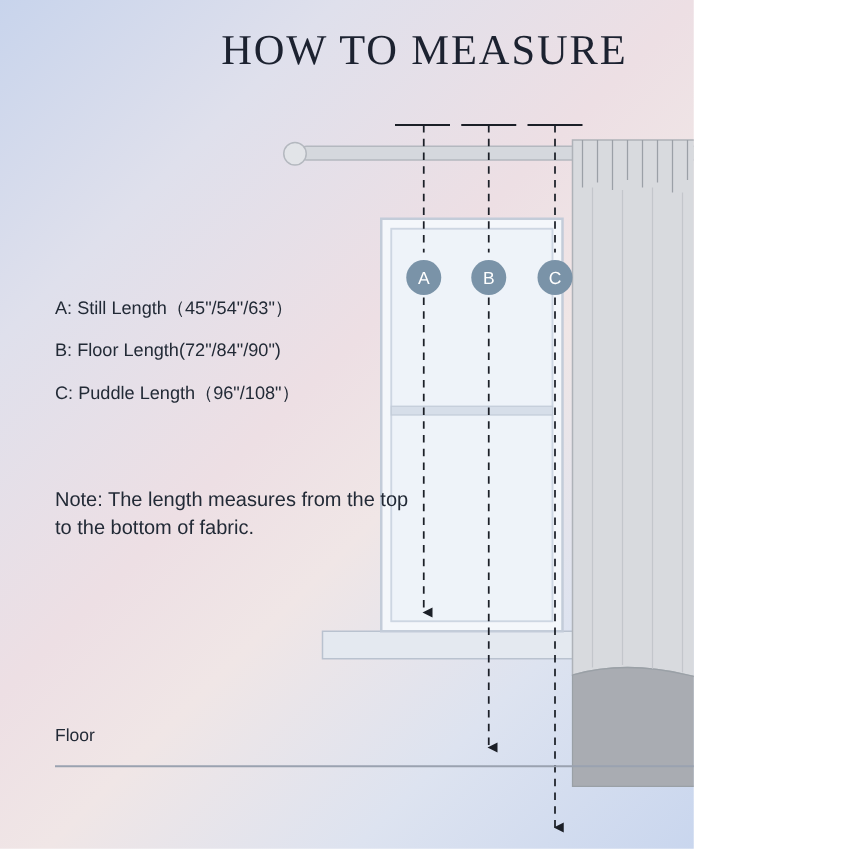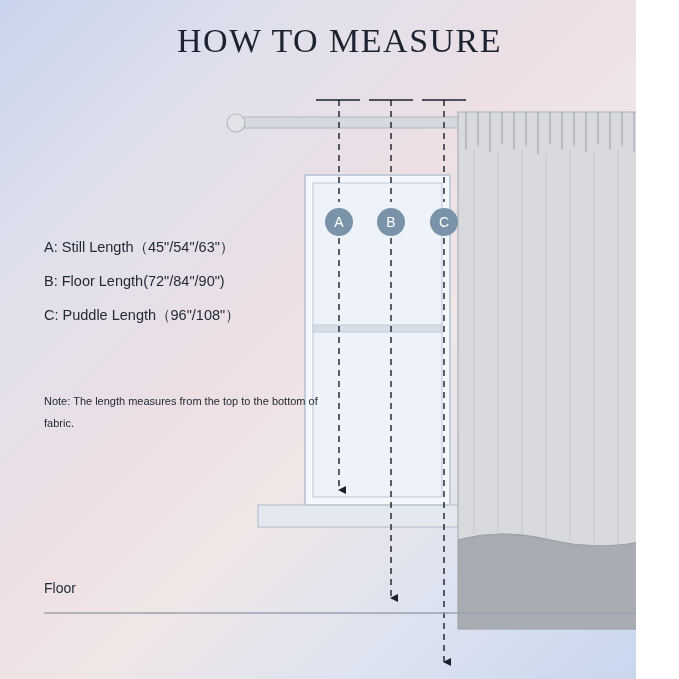--- a/index.html
+++ b/index.html
@@ -7,21 +7,21 @@
     padding: 0;
   }
   body {
     width: 679px;
     height: 679px;
     font-family: "Liberation Sans", sans-serif;
     overflow: hidden;
   }
   #stage {
     position: relative;
-    width: 636px;
+    width: 555px;
     height: 679px;
     background: linear-gradient(135deg, #c8d4ec 0%, #dfe0ec 22%, #eddfe4 45%, #f0e6e6 58%, #dde3f0 78%, #c9d6ee 100%);
     overflow: hidden;
   }
   #diagram-svg {
     position: absolute;
     left: 0;
     top: 0;
     width: 679px;
     height: 679px;
@@ -52,21 +52,21 @@
     white-space: nowrap;
   }
   .legend-key {
     font-weight: 400;
   }
   .note {
     position: absolute;
     left: 44px;
     top: 390px;
     width: 300px;
-    font-size: 11px;
+    font-size: 16px;
     line-height: 22px;
     color: #222a36;
   }
   .floor-label {
     position: absolute;
     left: 44px;
     top: 580px;
     font-size: 14px;
     color: #222a36;
   }

